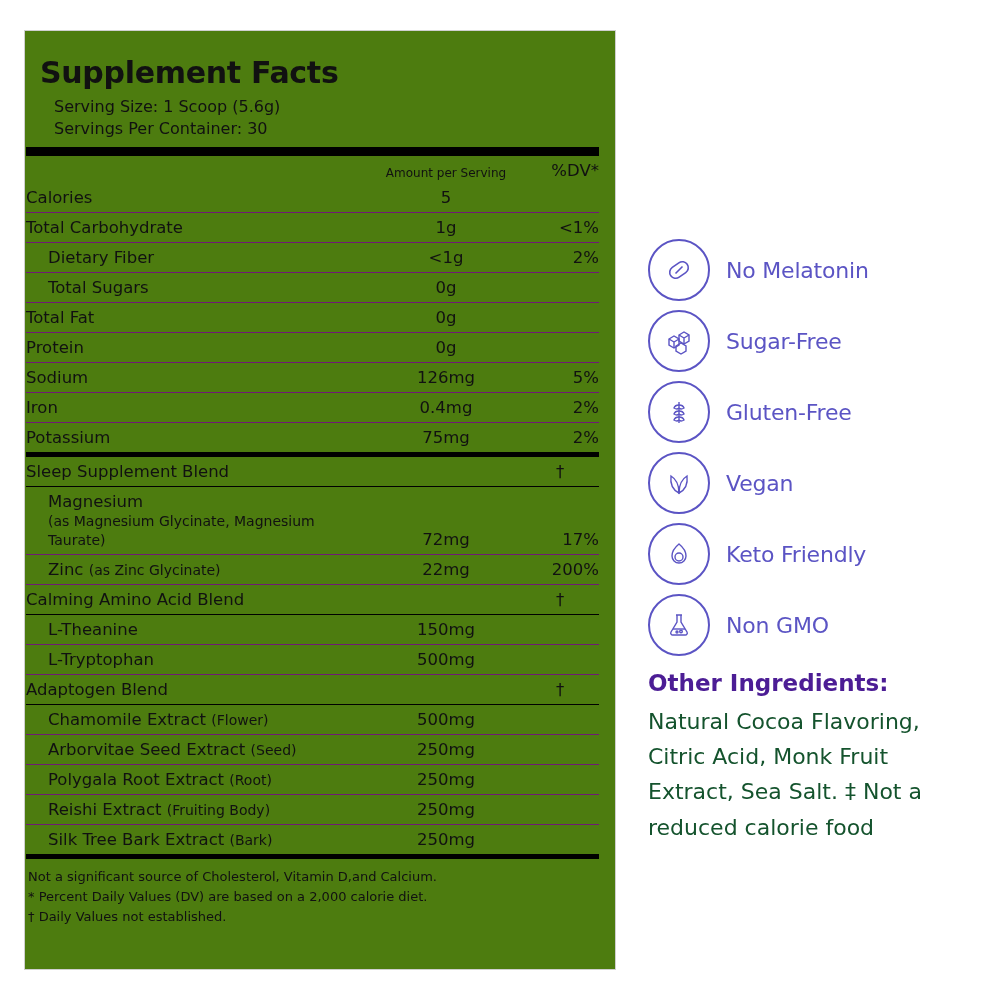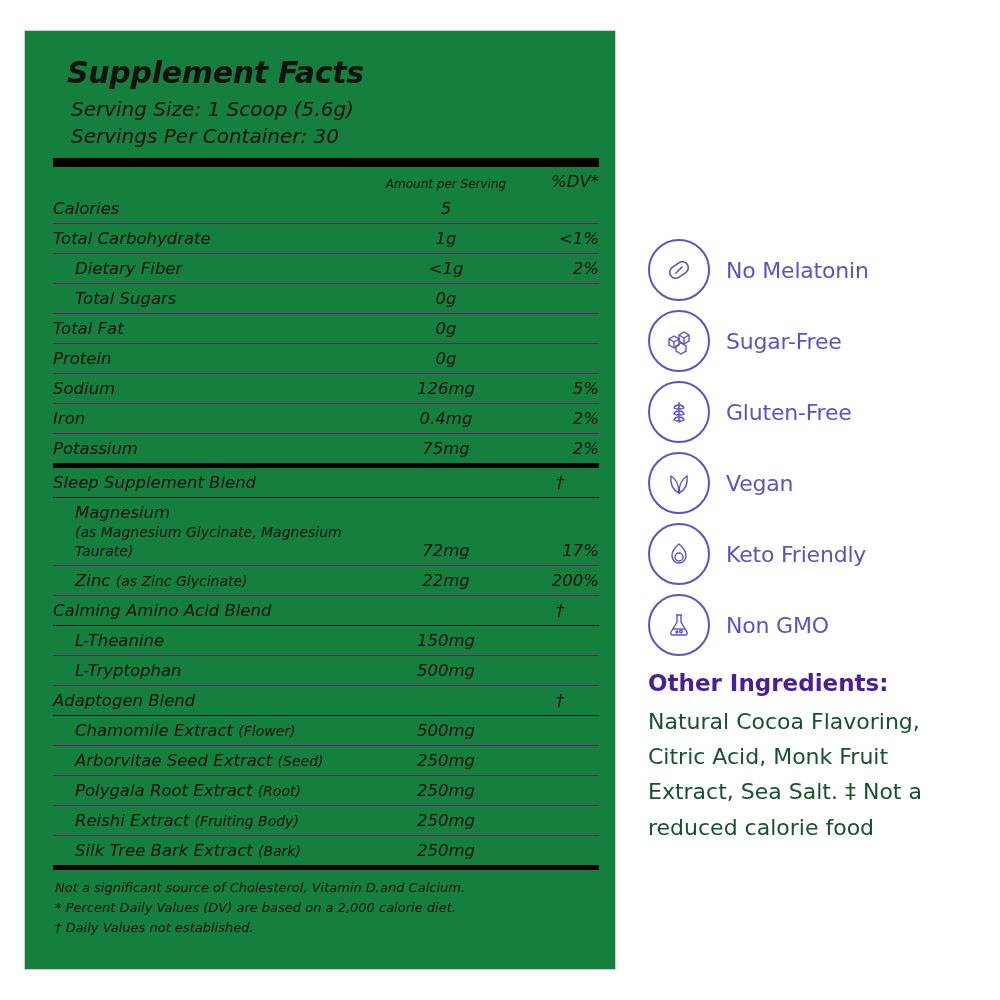--- a/index.html
+++ b/index.html
@@ -21,38 +21,37 @@
     display: flex;
     box-sizing: border-box;
     padding: 30px 20px 20px 24px;
   }
 
   
   .facts-panel {
     width: 592px;
     box-sizing: border-box;
     border: 1px solid #cfcfcf;
-    background: #15803d;
-    padding: 14px 16px 10px 28px;
+    background: #4d7c0f;
+    padding: 14px 16px 10px 1px;
     margin-right: 32px;
     height: 940px;
-    font-style: italic;
   }
   .facts-inner {
     width: 100%;
   }
   .facts-title {
     font-size: 30px;
     font-weight: bold;
     letter-spacing: -0.3px;
     margin: 10px 0 6px 14px;
   }
   .serving-line {
-    font-size: 20px;
-    margin-left: 18px;
+    font-size: 16px;
+    margin-left: 28px;
     line-height: 1.35;
   }
   .rule-thick {
     height: 9px;
     background: #000;
     margin: 8px 0 0 0;
   }
   .rule-med {
     height: 5px;
     background: #000;

